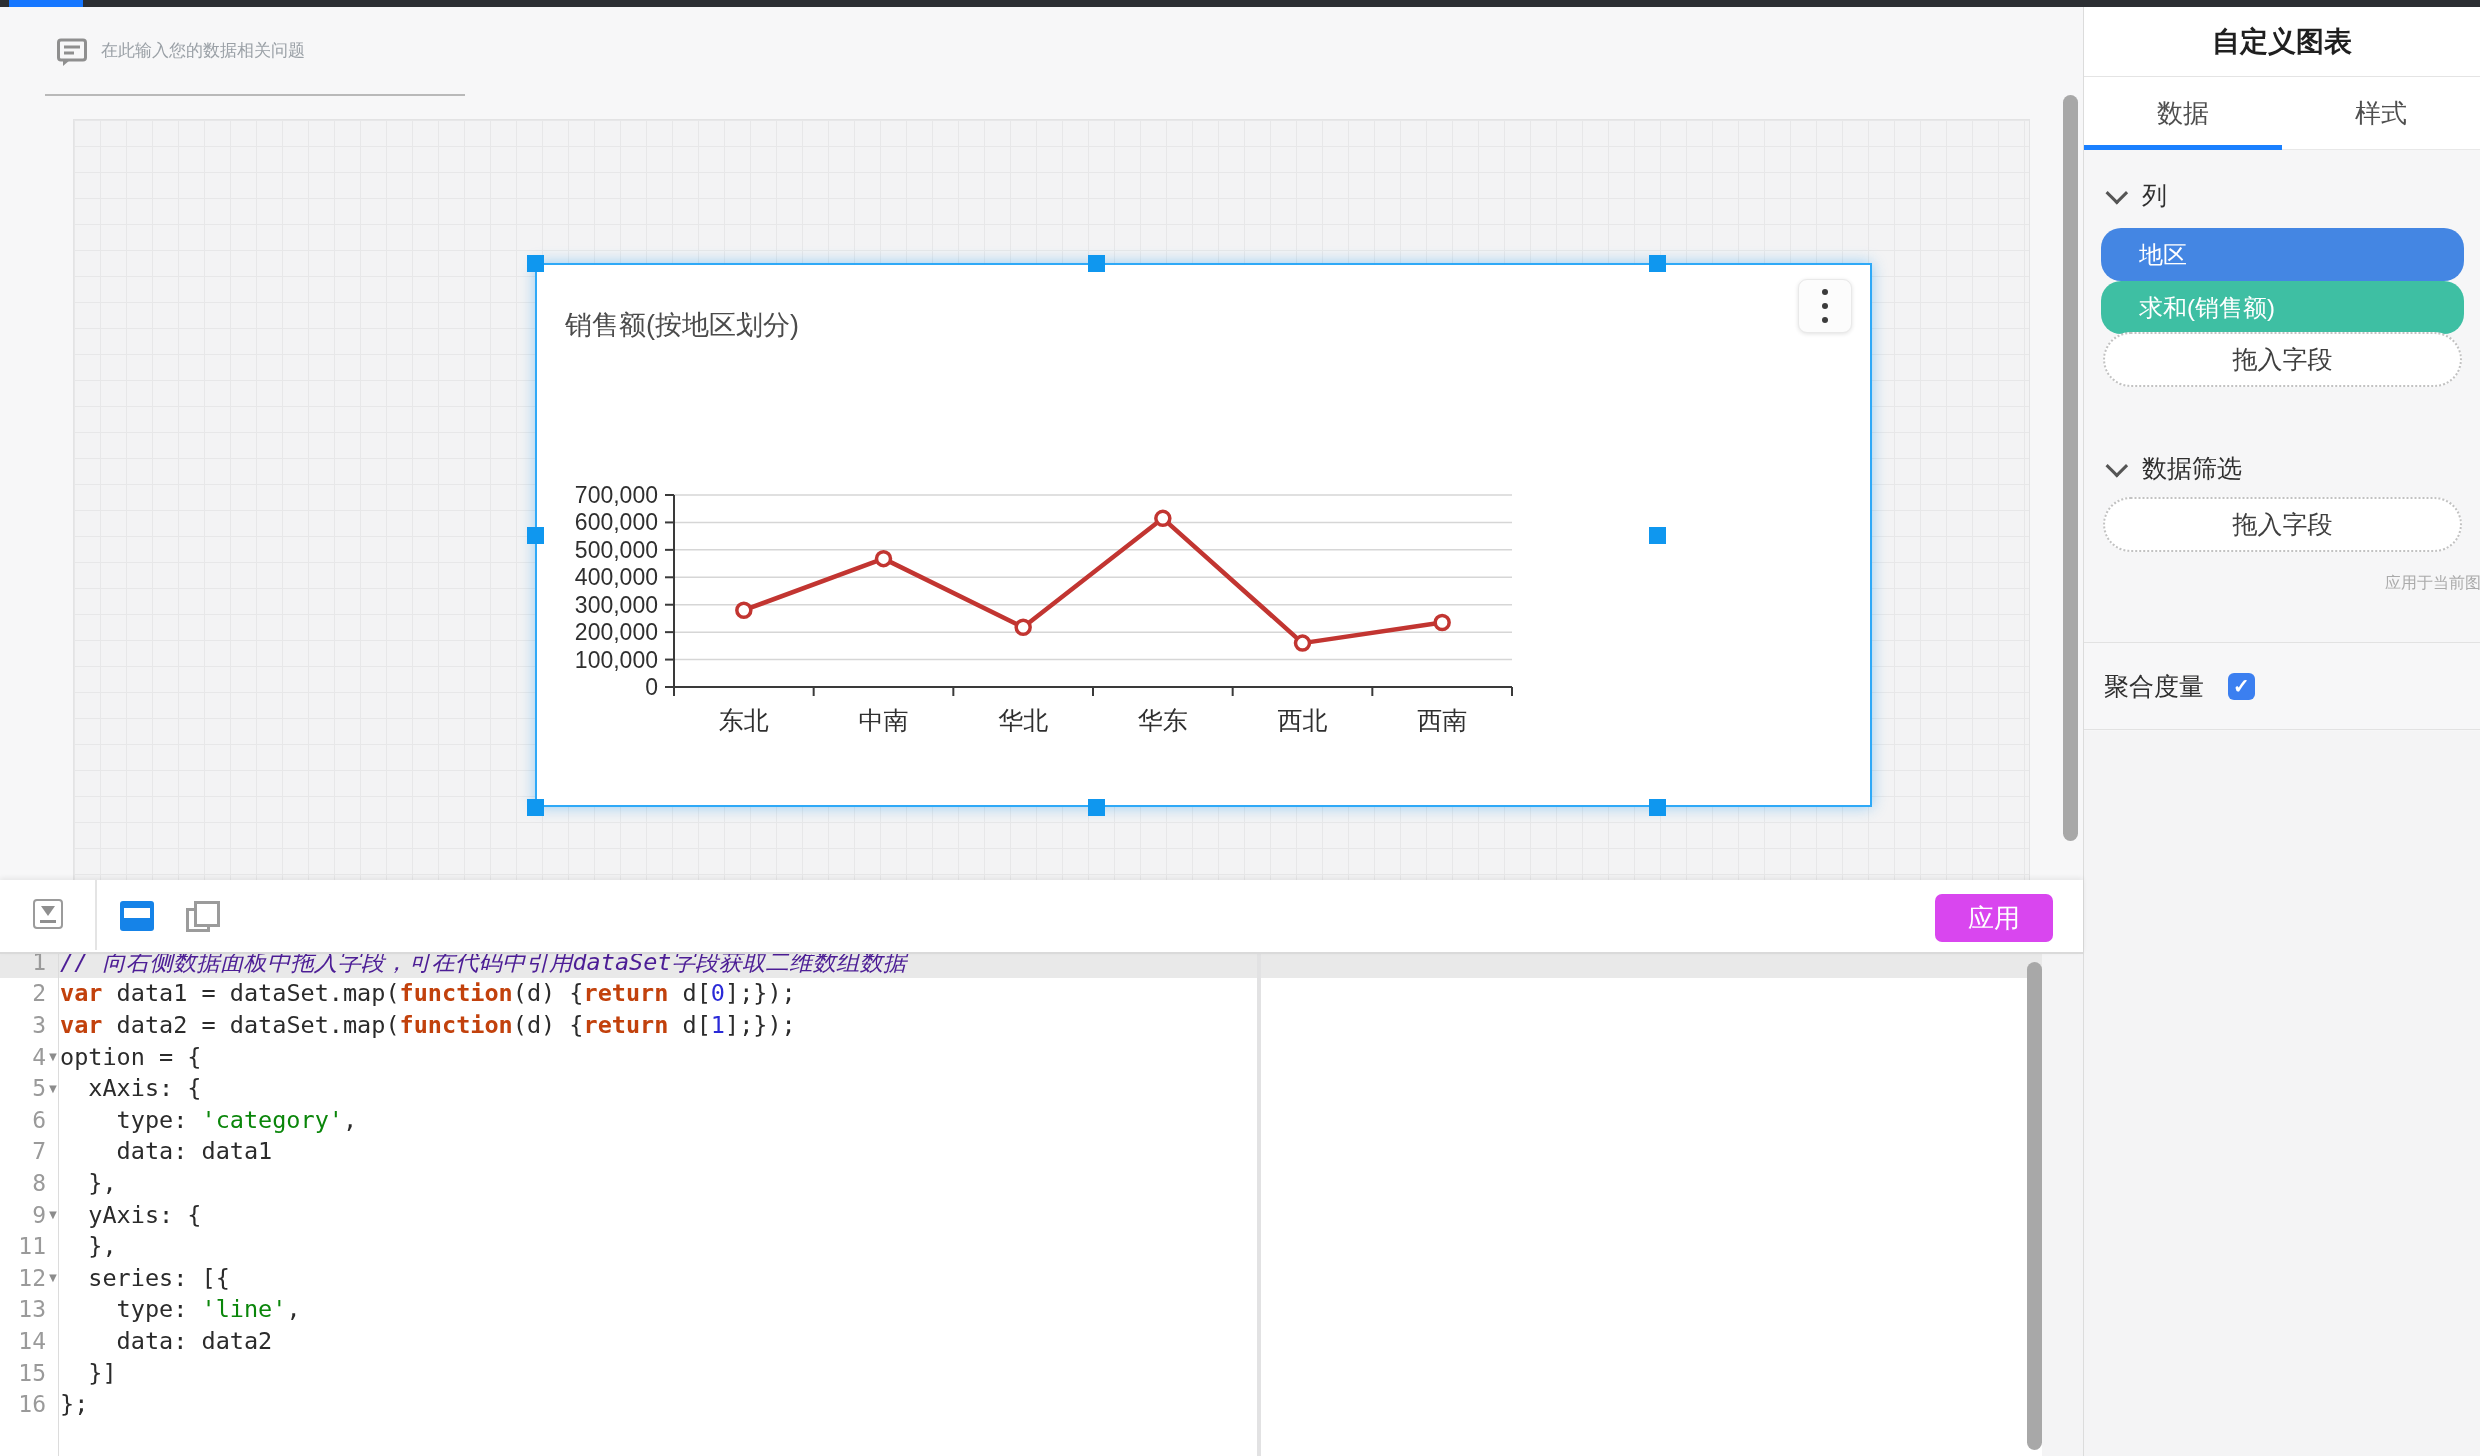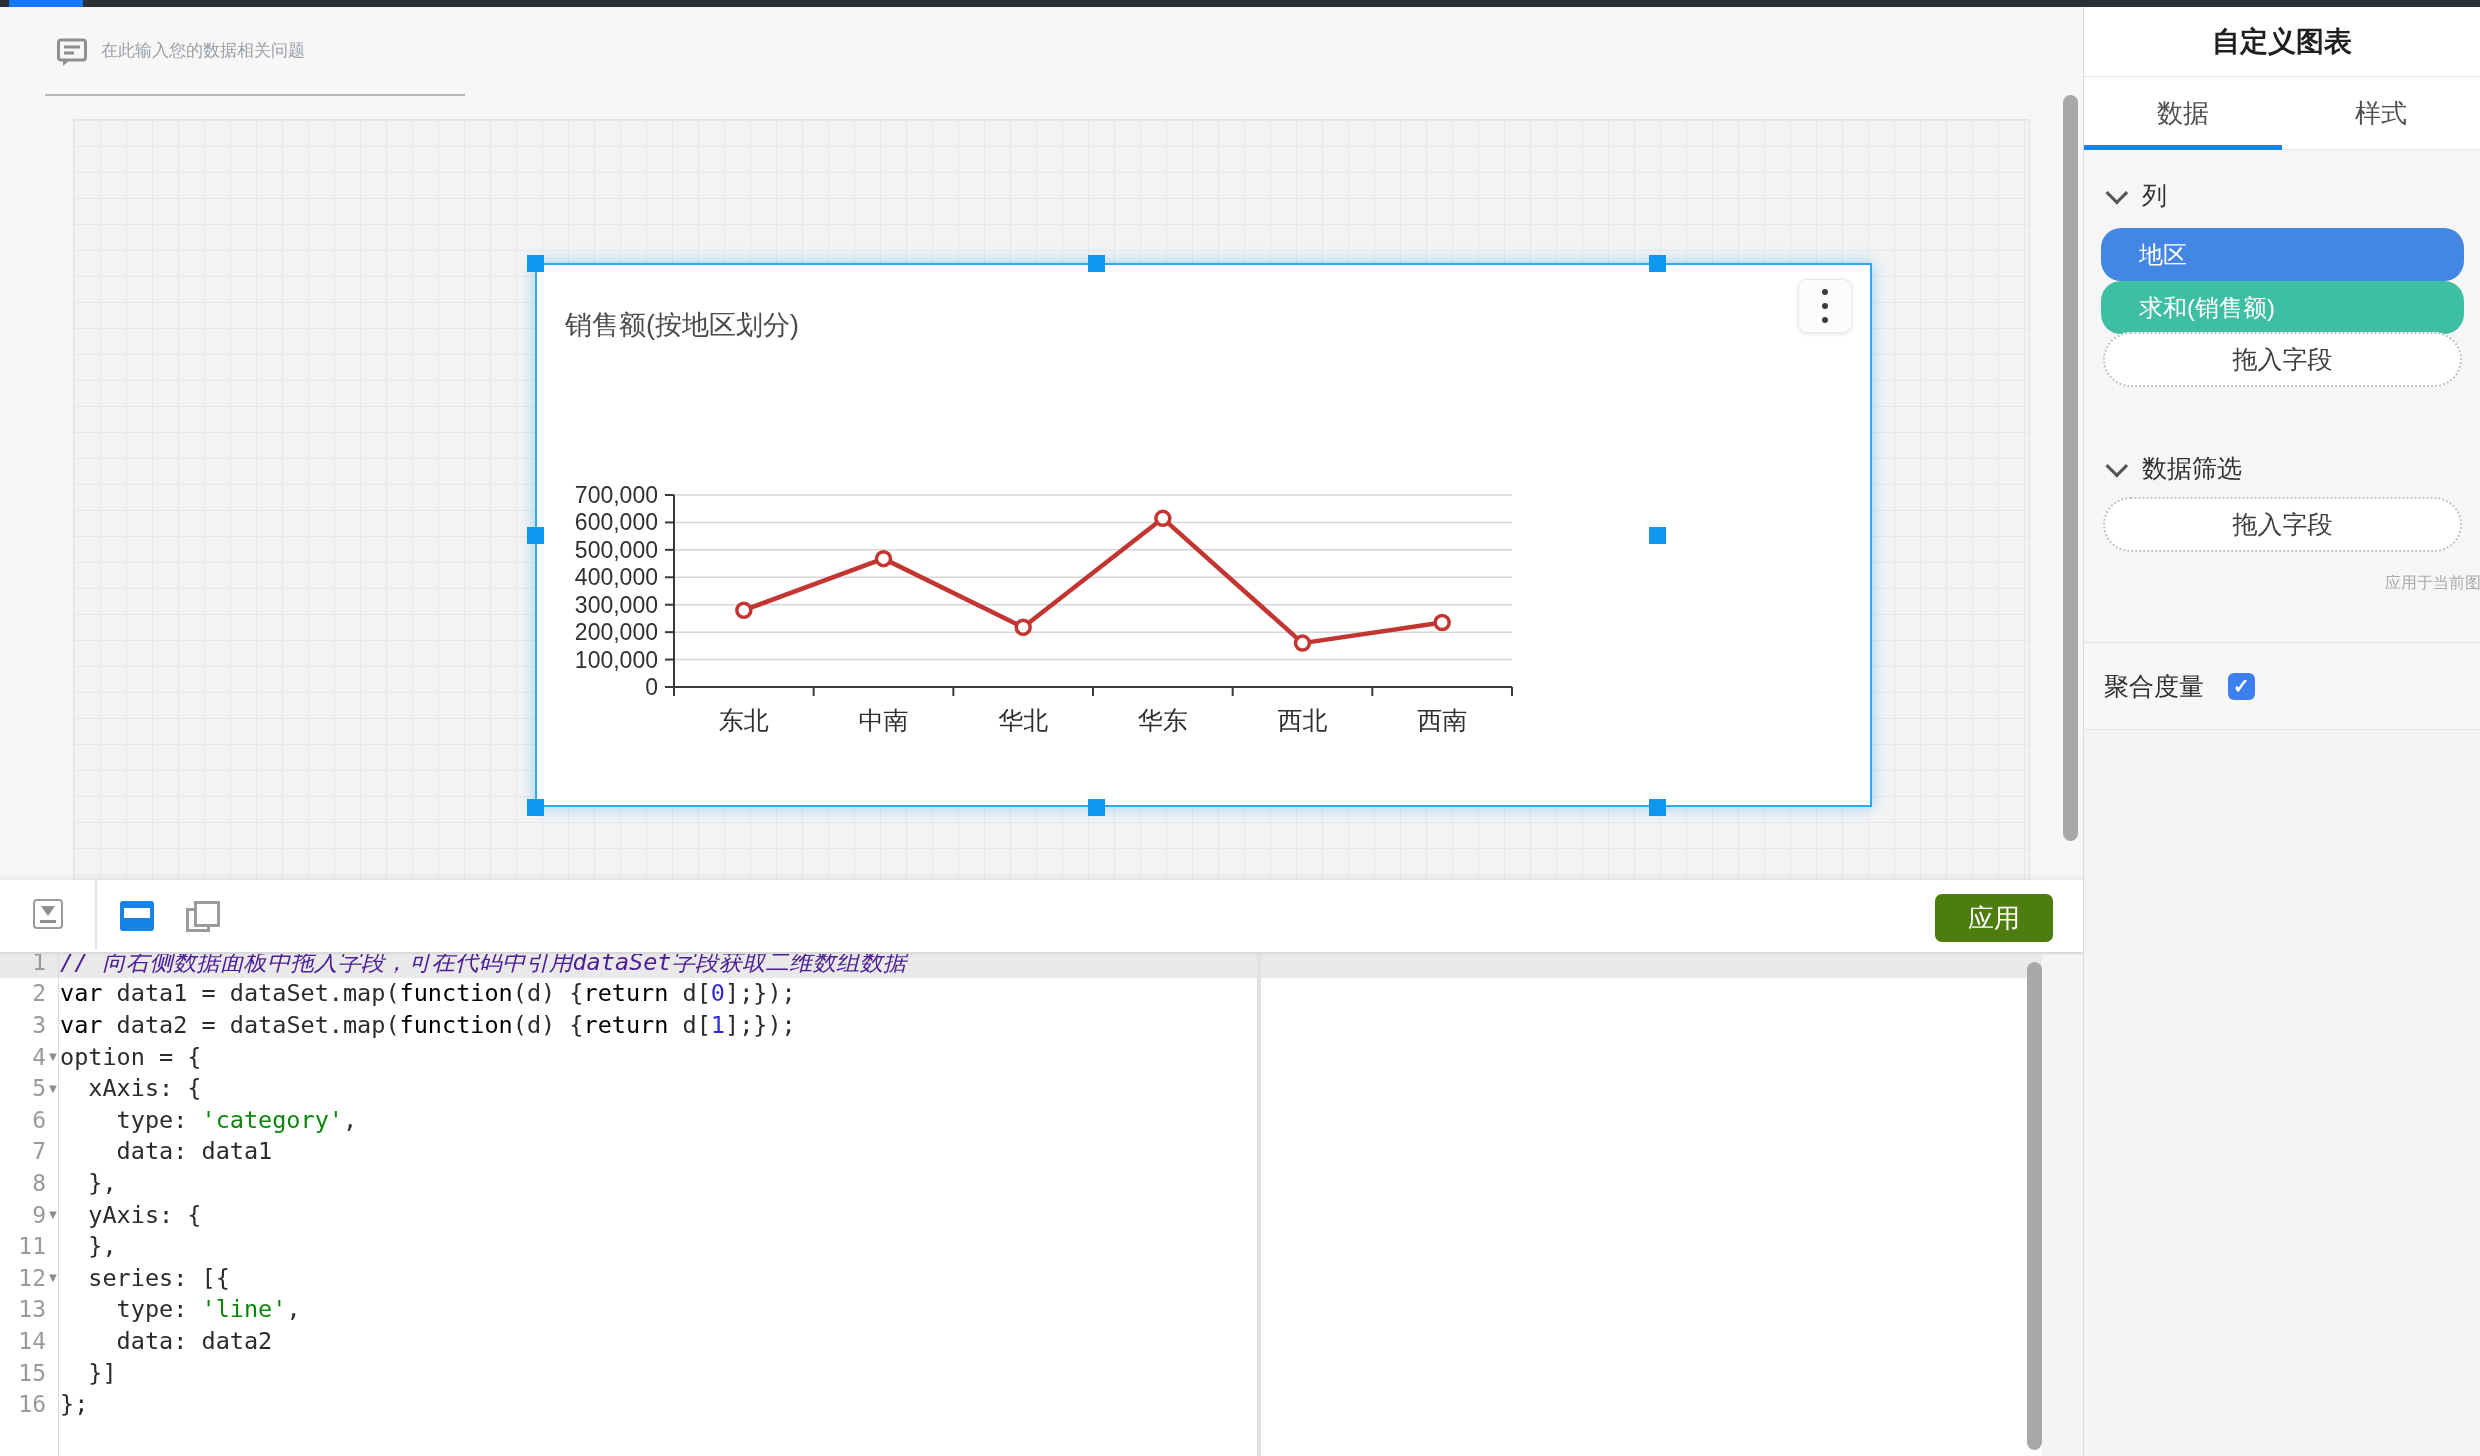--- a/index.html
+++ b/index.html
@@ -36,31 +36,31 @@
     border-bottom:2px solid #dadada;box-shadow:0 -2px 5px rgba(0,0,0,.07);}
   .tb-icon1{position:absolute;left:33px;top:19px;width:30px;height:30px;border:2px solid #9b9b9b;border-radius:4px;box-sizing:border-box;}
   .tb-icon1 .tri{position:absolute;left:6px;top:5px;width:0;height:0;border-left:7px solid transparent;border-right:7px solid transparent;border-top:10px solid #8f8f8f;}
   .tb-icon1 .bar{position:absolute;left:5px;bottom:4px;width:16px;height:3px;background:#8f8f8f;}
   .tb-divider{position:absolute;left:95px;top:0;width:2px;height:70px;background:#e4e4e4;}
   .tb-icon2{position:absolute;left:120px;top:21px;width:34px;height:30px;background:#1583e8;border-radius:3px;}
   .tb-icon2 .stripe{position:absolute;left:4px;top:7px;width:26px;height:10px;background:#ffffff;}
   .tb-icon3{position:absolute;left:186px;top:21px;width:34px;height:31px;}
   .tb-icon3 .back{position:absolute;left:0;bottom:0;width:24px;height:24px;border:3px solid #9b9b9b;box-sizing:border-box;}
   .tb-icon3 .front{position:absolute;right:0;top:0;width:26px;height:26px;border:3px solid #9b9b9b;background:#ffffff;box-sizing:border-box;}
-  .apply-btn{position:absolute;left:1935px;top:14px;width:118px;height:48px;background:#4d7c0f;border:none;border-radius:7px;
+  .apply-btn{position:absolute;left:1935px;top:14px;width:118px;height:48px;background:#d946ef;border:none;border-radius:7px;
     color:#ffffff;font-size:26px;font-family:"Liberation Sans",sans-serif;display:flex;align-items:center;justify-content:center;cursor:pointer;}
 
   
   .editor{position:absolute;left:0;top:946px;width:2042px;height:510px;background:#ffffff;z-index:1;}
   .code-row{position:relative;height:31.6px;display:flex;align-items:center;white-space:pre;}
   .code-row.active{background:#e9e9e9;}
   .gutter-num{width:46px;text-align:right;font-family:"DejaVu Sans Mono",monospace;font-size:23px;color:#9a9a9a;flex:0 0 46px;}
   .fold{width:14px;flex:0 0 14px;font-size:13px;color:#8c8c8c;text-align:center;line-height:31px;}
   .code-text{font-family:"DejaVu Sans Mono",monospace;font-size:23.5px;color:#2b2b2b;}
-  .tok-k{color:#000000;} .tok-n{color:#2a2ad8;} .tok-s{color:#0a860a;} .tok-c{color:#4c1d95;font-style:italic;} .tok-d{color:#2b2b2b;}
+  .tok-k{color:#c2410c;font-weight:bold;} .tok-n{color:#2a2ad8;} .tok-s{color:#0a860a;} .tok-c{color:#4c1d95;font-style:italic;} .tok-d{color:#2b2b2b;}
   .gutter-line{position:absolute;left:58px;top:946px;width:1px;height:510px;background:#dcdcdc;z-index:2;}
   .pane-divider{position:absolute;left:1257px;top:952px;width:4px;height:504px;background:#e2e2e3;z-index:3;}
 
   
   .scrollbar{position:absolute;background:#a8a8a8;border-radius:8px;z-index:6;}
   .sb-canvas{left:2063px;top:95px;width:15px;height:746px;}
   .sb-code{left:2027px;top:962px;width:15px;height:488px;}
   .code-right-gap{position:absolute;left:2042px;top:952px;width:41px;height:504px;background:#f4f4f5;z-index:2;}
 
   

